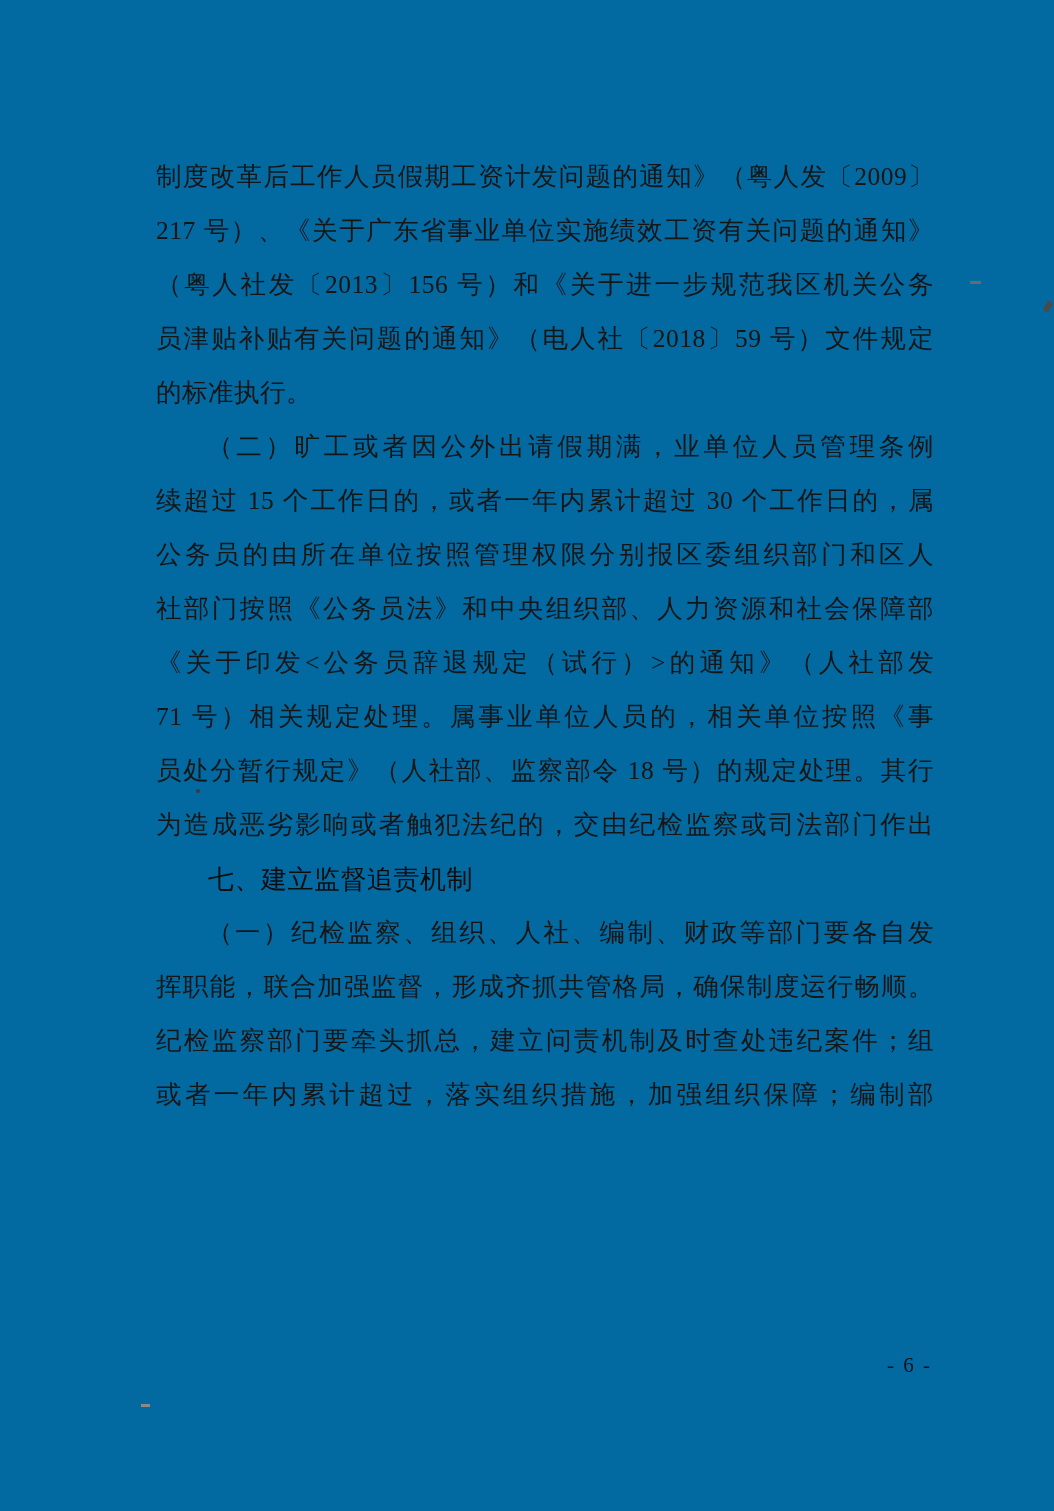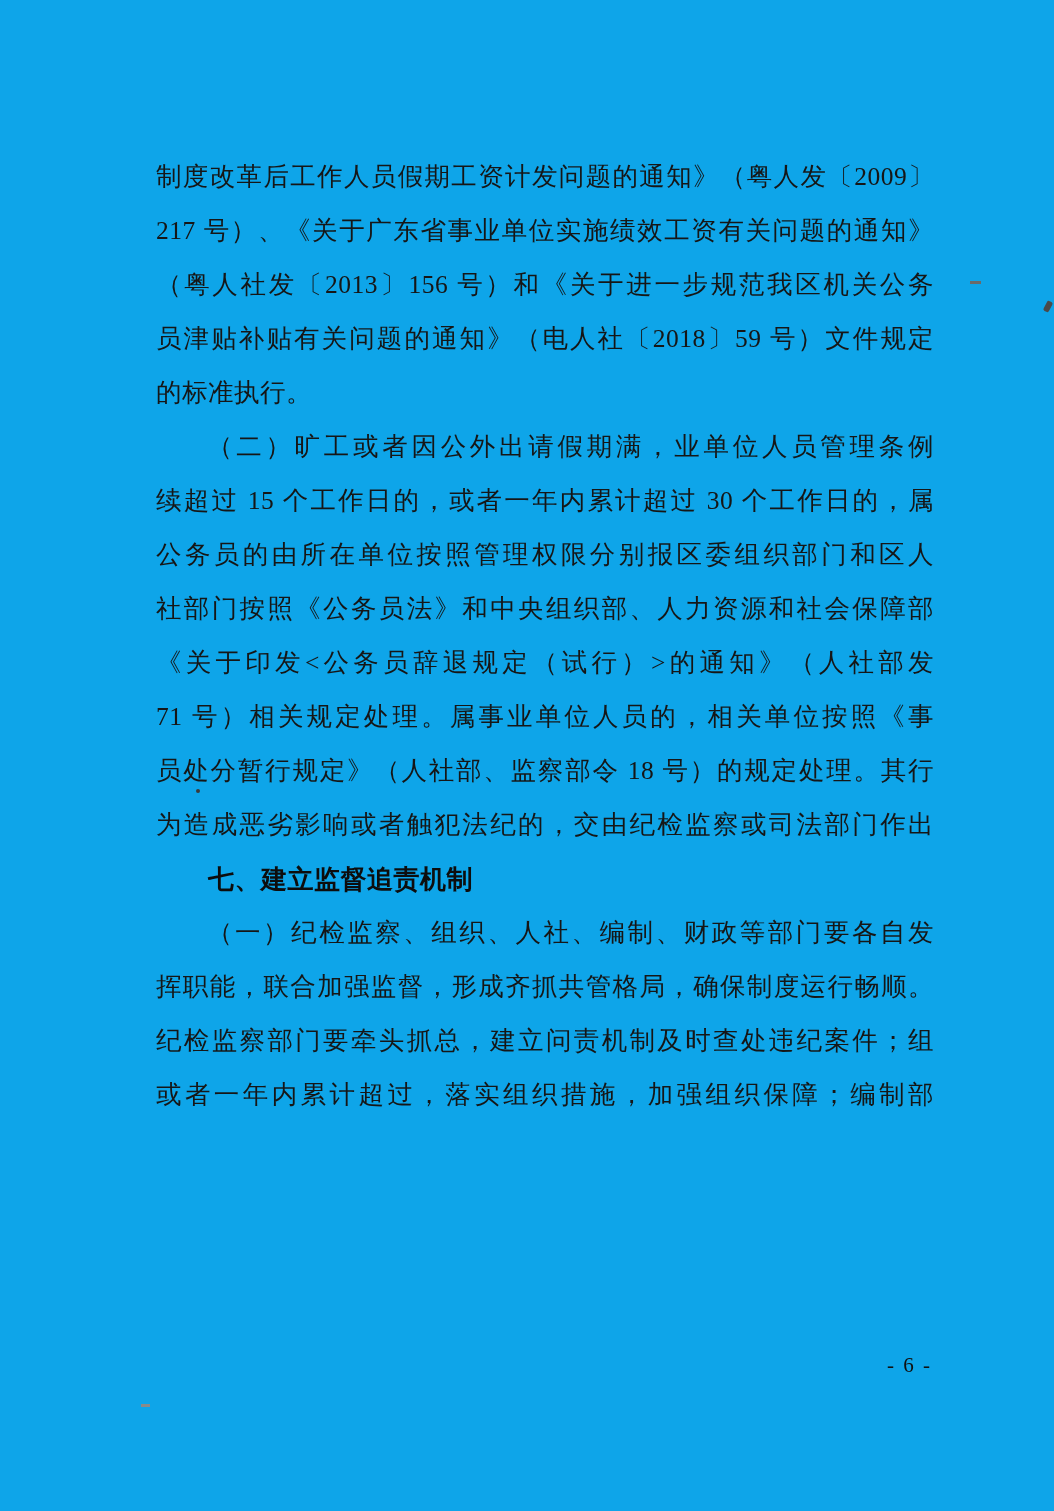--- a/index.html
+++ b/index.html
@@ -4,21 +4,21 @@
 <style>
   html, body {
     margin: 0;
     padding: 0;
     background: #e8e8e8;
   }
   .page {
     position: relative;
     width: 1054px;
     height: 1511px;
-    background: #0ea5e9;
+    background: #0369a1;
     overflow: hidden;
     font-family: "Liberation Serif", "DejaVu Serif", serif;
     color: #161616;
   }
   .text-block {
     position: absolute;
     left: 156px;
     top: 150px;
     width: 778px;
   }
@@ -34,21 +34,21 @@
   }
   .line.plain {
     text-align: left;
     text-align-last: left;
   }
   .line.indent {
     text-indent: 2em;
   }
   .line.heading {
     font-family: "DejaVu Sans", "Liberation Sans", sans-serif;
-    font-weight: 700;
+    font-weight: 400;
     font-size: 26px;
     text-align: left;
     text-align-last: left;
     text-indent: 2em;
     color: #0d0d0d;
   }
   .page-number {
     position: absolute;
     top: 1353px;
     right: 122px;

